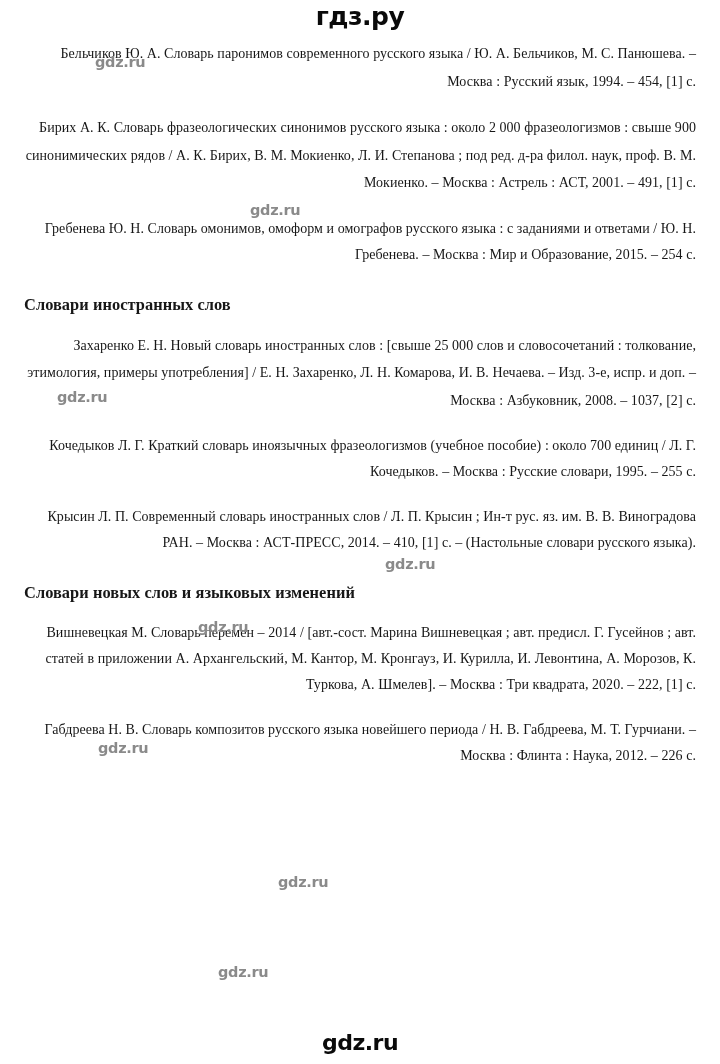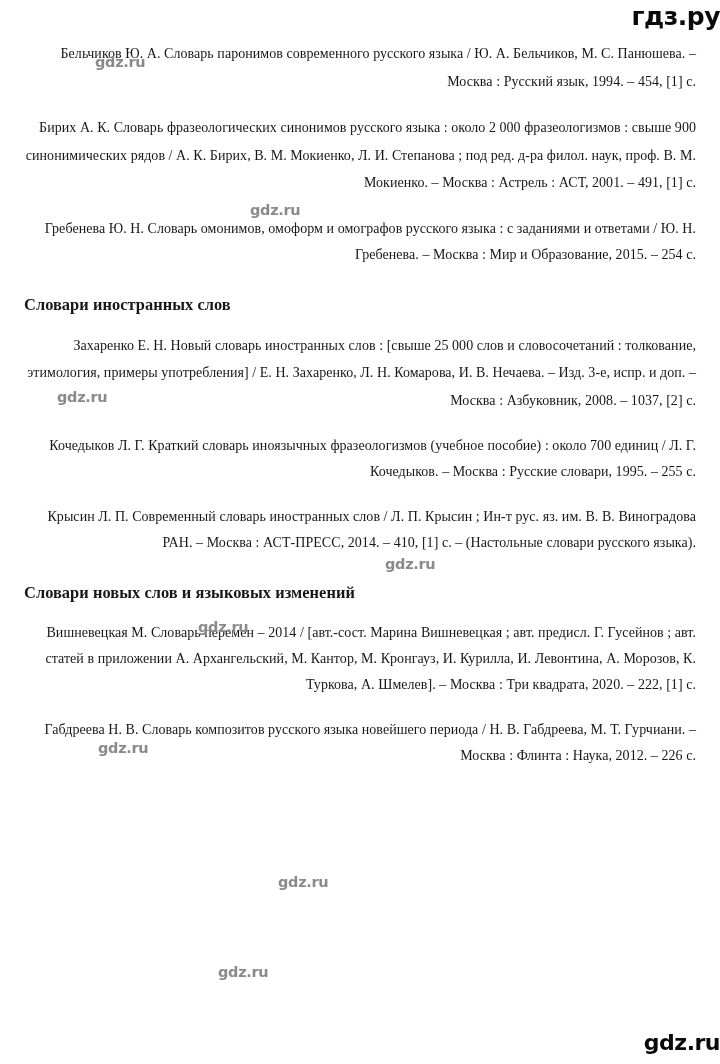--- a/index.html
+++ b/index.html
@@ -15,21 +15,21 @@
     font-family: "Liberation Serif", "DejaVu Serif", serif;
     color: #171717;
     overflow: hidden;
   }
 
   
   .logo {
     position: absolute;
     left: 0;
     width: 720px;
-    text-align: right;
+    text-align: center;
     font-family: "DejaVu Sans", "Liberation Sans", sans-serif;
     font-weight: bold;
     color: #0a0a0a;
     letter-spacing: -0.5px;
   }
   .logo-top {
     top: 2px;
     font-size: 25px;
   }
   .logo-bottom {

